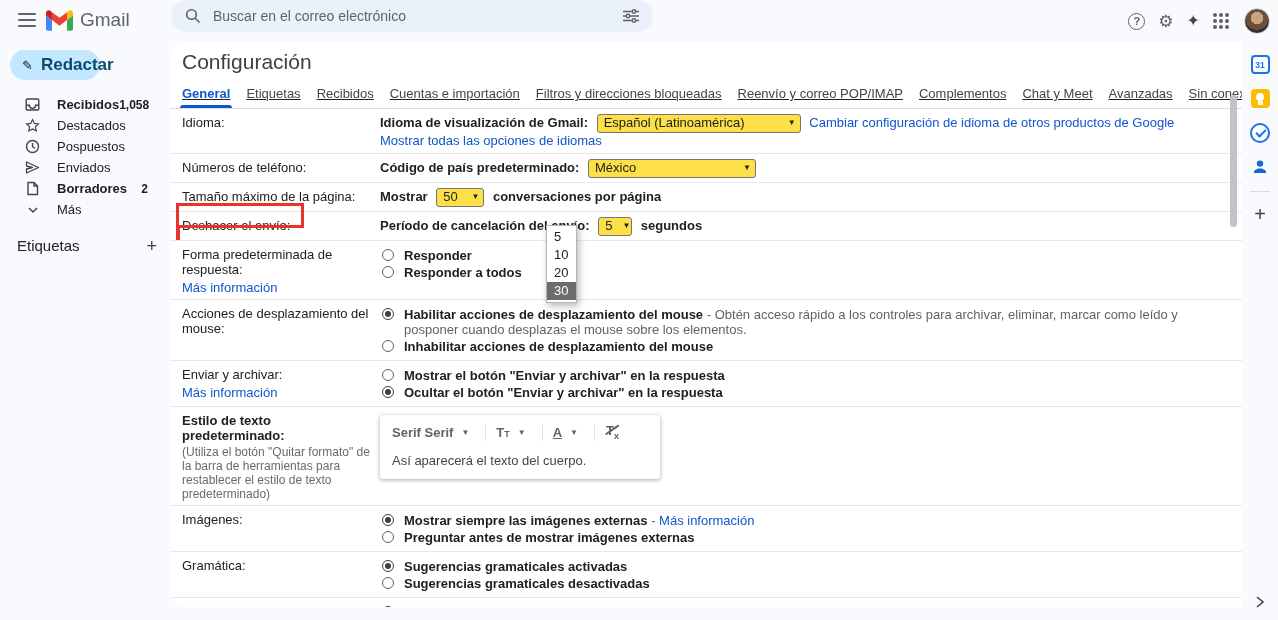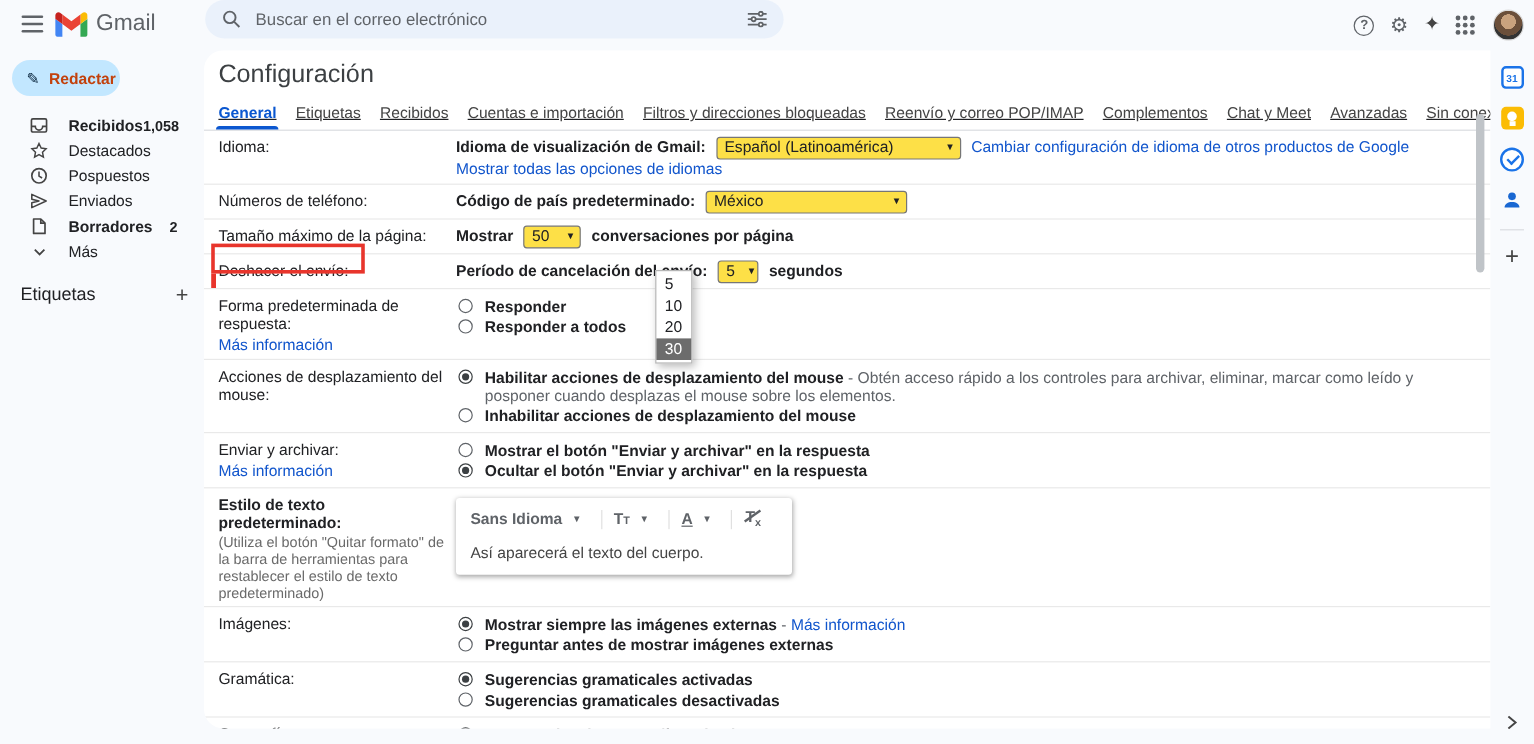--- a/index.html
+++ b/index.html
@@ -22,21 +22,21 @@
   .sparkle { font-size:16px; color:#444; line-height:1; }
   .grid-dots { width:4px; height:4px; background:#5f6368; border-radius:50%; margin:0 14px 12px 0;
     box-shadow:6px 0 0 #5f6368,12px 0 0 #5f6368,0 6px 0 #5f6368,6px 6px 0 #5f6368,12px 6px 0 #5f6368,
                0 12px 0 #5f6368,6px 12px 0 #5f6368,12px 12px 0 #5f6368; }
   .avatar { width:26px; height:26px; border-radius:50%; background:radial-gradient(circle at 50% 38%, #c9a27e 0 32%, #6b4f3a 33% 60%, #333 61%); border:1px solid #ddd; }
 
   
   .compose { position:absolute; left:10px; top:50px; width:90px; height:30px; background:#c2e7ff; border-radius:16px;
              display:flex; align-items:center; padding:0 12px; gap:8px; cursor:pointer; }
   .compose .pencil { font-size:13px; color:#001d35; }
-  .compose-label { font-size:13px; font-weight:bold; color:#c2410c; }
+  .compose-label { font-size:17px; font-weight:bold; color:#0c4a6e; }
   .nav { position:absolute; left:0; top:94px; width:166px; }
   .nav-item { display:flex; align-items:center; height:21px; padding-left:25px; border-radius:0 12px 12px 0; cursor:pointer; }
   .nav-item .nico { width:15px; height:15px; flex-shrink:0; display:flex; align-items:center; justify-content:center; }
   .nav-item .nlabel { font-size:13px; color:#202124; margin-left:17px; }
   .nav-item .ncount { font-size:12px; color:#202124; margin-left:auto; margin-right:18px; }
   .nav-item.bold .nlabel, .nav-item.bold .ncount { font-weight:bold; }
   .labels-head { position:absolute; left:17px; top:237px; width:140px; display:flex; align-items:center; }
   .labels-title { font-size:15px; color:#202124; }
   .labels-plus { margin-left:auto; font-size:18px; color:#444; cursor:pointer; line-height:14px; }
 
@@ -341,21 +341,21 @@
     </div>
 
     <div class="row">
       <div class="lbl">
         <span class="b">Estilo de texto predeterminado:</span>
         <span class="sub">(Utiliza el botón "Quitar formato" de la barra de herramientas para restablecer el estilo de texto predeterminado)</span>
       </div>
       <div class="content">
         <div class="fmtbox">
           <div class="fmtrow">
-            <span>Sans Idioma</span>
+            <span>Serif Serif</span>
             <span class="fmt-arr">▼</span>
             <span class="fmt-sep"></span>
             <span class="fmt-tt">T<small>T</small></span>
             <span class="fmt-arr">▼</span>
             <span class="fmt-sep"></span>
             <span class="fmt-a">A</span>
             <span class="fmt-arr">▼</span>
             <span class="fmt-sep"></span>
             <span class="fmt-rm">T<sub>x</sub></span>
           </div>

